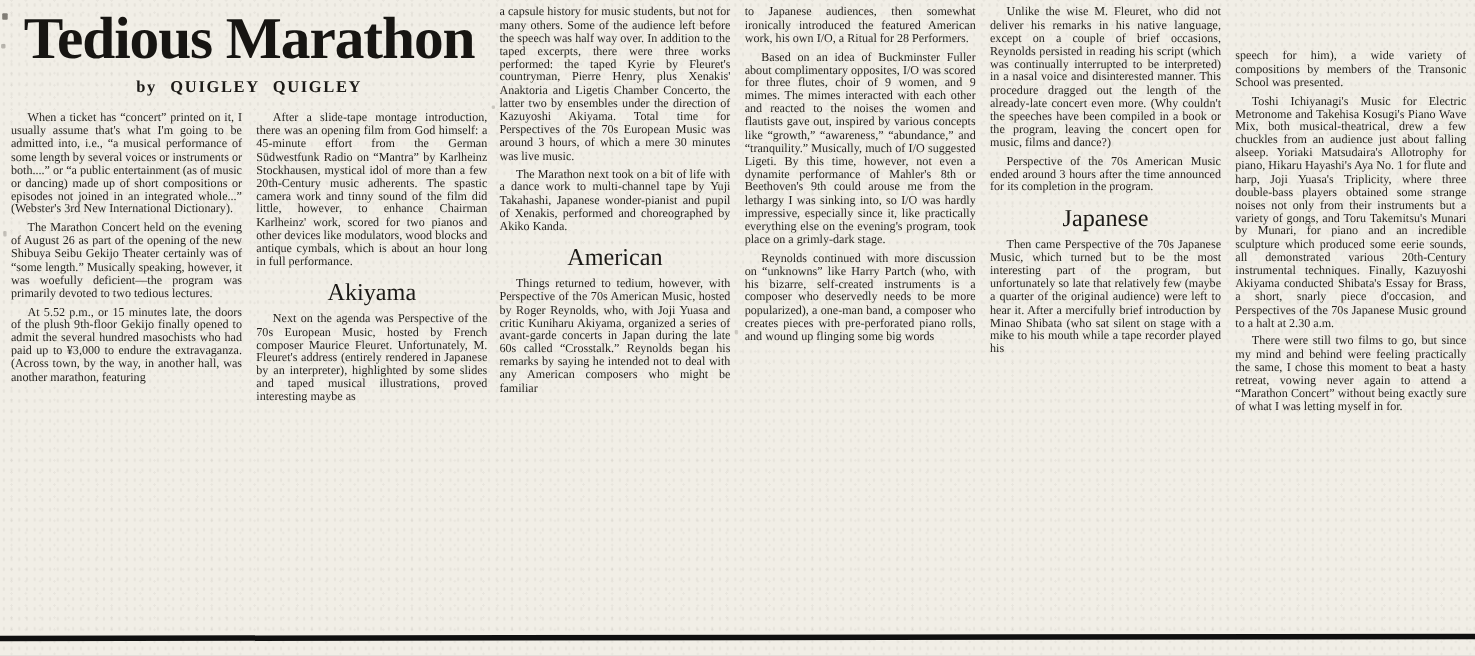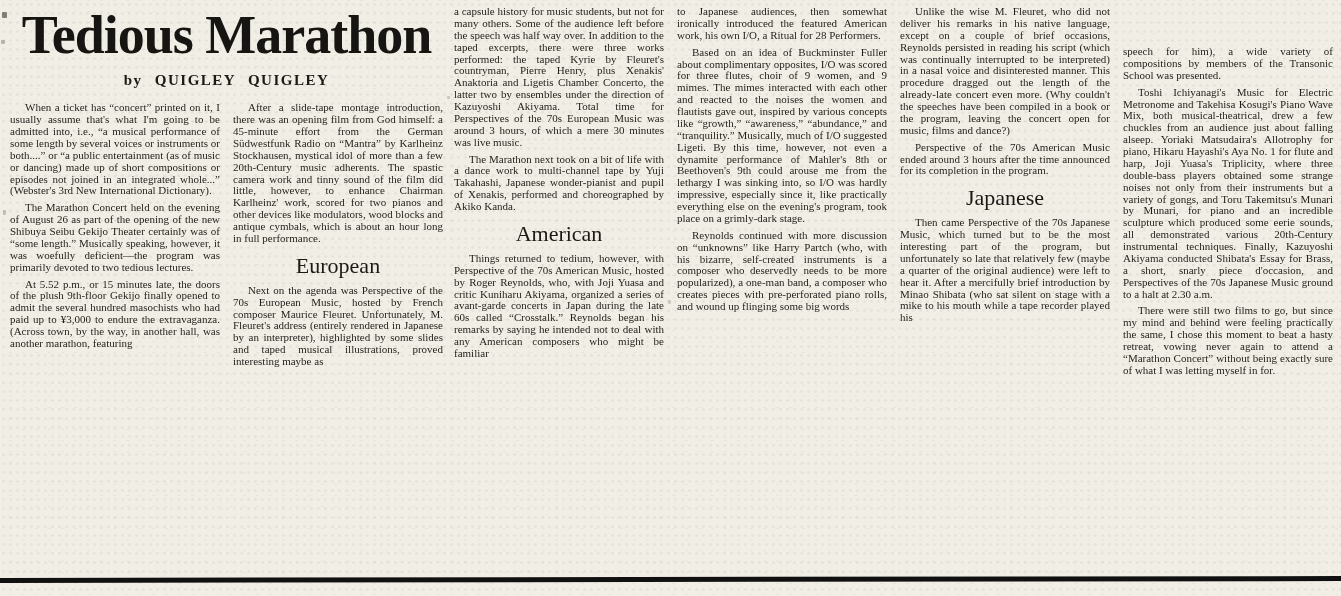--- a/index.html
+++ b/index.html
@@ -69,21 +69,21 @@
     <h1 class="headline">Tedious Marathon</h1>
     <div class="byline">by QUIGLEY QUIGLEY</div>
     <div class="left-cols">
       <div class="col">
           <p class="body-p">When a ticket has “concert” printed on it, I usually assume that's what I'm going to be admitted into, i.e., “a musical performance of some length by several voices or instruments or both....” or “a public entertainment (as of music or dancing) made up of short compositions or episodes not joined in an integrated whole...” (Webster's 3rd New International Dictionary).</p>
           <p class="body-p">The Marathon Concert held on the evening of August 26 as part of the opening of the new Shibuya Seibu Gekijo Theater certainly was of “some length.” Musically speaking, however, it was woefully deficient—the program was primarily devoted to two tedious lectures.</p>
           <p class="body-p">At 5.52 p.m., or 15 minutes late, the doors of the plush 9th-floor Gekijo finally opened to admit the several hundred masochists who had paid up to ¥3,000 to endure the extravaganza. (Across town, by the way, in another hall, was another marathon, featuring</p>
         </div>
       <div class="col">
           <p class="body-p">After a slide-tape montage introduction, there was an opening film from God himself: a 45-minute effort from the German Südwestfunk Radio on “Mantra” by Karlheinz Stockhausen, mystical idol of more than a few 20th-Century music adherents. The spastic camera work and tinny sound of the film did little, however, to enhance Chairman Karlheinz' work, scored for two pianos and other devices like modulators, wood blocks and antique cymbals, which is about an hour long in full performance.</p>
-          <h3 class="section-heading">European</h3>
+          <h3 class="section-heading">Akiyama</h3>
           <p class="body-p">Next on the agenda was Perspective of the 70s European Music, hosted by French composer Maurice Fleuret. Unfortunately, M. Fleuret's address (entirely rendered in Japanese by an interpreter), highlighted by some slides and taped musical illustrations, proved interesting maybe as</p>
         </div>
     </div>
   </div>
 
   <div class="tall-col c3">
       <p class="body-p cont">a capsule history for music students, but not for many others. Some of the audience left before the speech was half way over. In addition to the taped excerpts, there were three works performed: the taped Kyrie by Fleuret's countryman, Pierre Henry, plus Xenakis' Anaktoria and Ligetis Chamber Concerto, the latter two by ensembles under the direction of Kazuyoshi Akiyama. Total time for Perspectives of the 70s European Music was around 3 hours, of which a mere 30 minutes was live music.</p>
       <p class="body-p">The Marathon next took on a bit of life with a dance work to multi-channel tape by Yuji Takahashi, Japanese wonder-pianist and pupil of Xenakis, performed and choreographed by Akiko Kanda.</p>
       <h3 class="section-heading">American</h3>
       <p class="body-p">Things returned to tedium, however, with Perspective of the 70s American Music, hosted by Roger Reynolds, who, with Joji Yuasa and critic Kuniharu Akiyama, organized a series of avant-garde concerts in Japan during the late 60s called “Crosstalk.” Reynolds began his remarks by saying he intended not to deal with any American composers who might be familiar</p>

